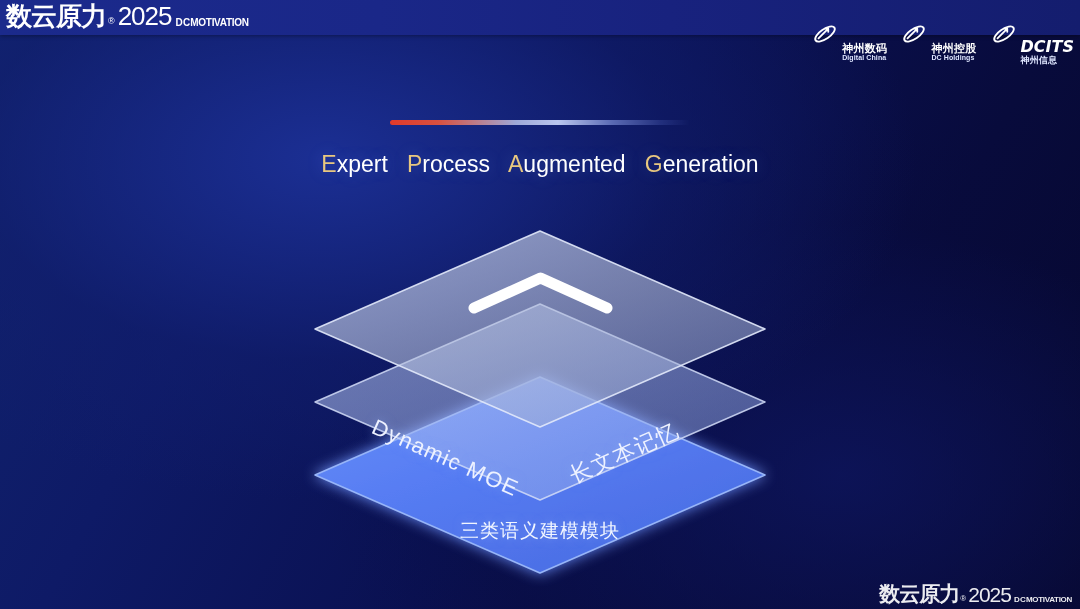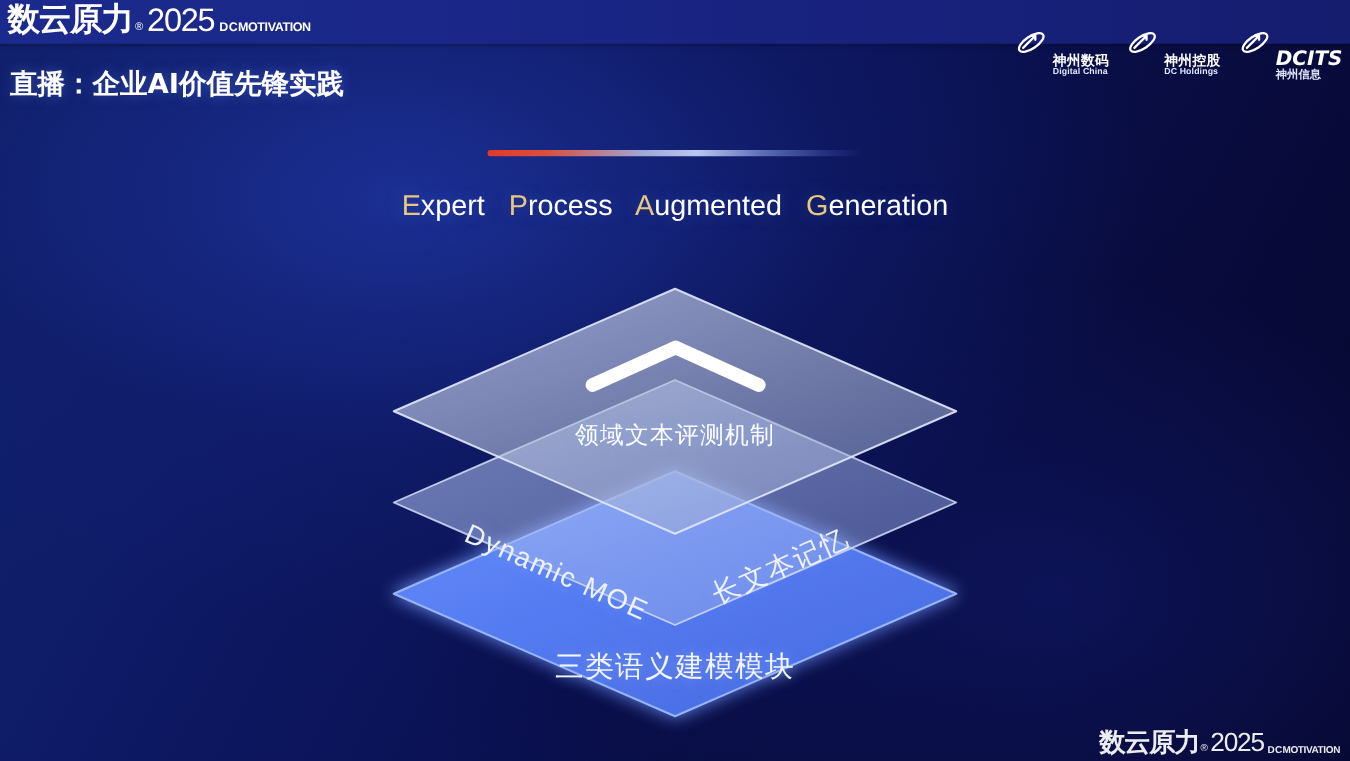--- a/index.html
+++ b/index.html
@@ -200,21 +200,21 @@
     left: 0; right: 0;
     top: 105px;
     text-align: center;
     font-size: 19px;
     letter-spacing: 1px;
   }
   .lbl-bot {
     left: 0; right: 0;
     top: 288px;
     text-align: center;
-    font-size: 23px;
+    font-size: 19px;
     letter-spacing: 1px;
     color: #f2f6ff;
   }
   .lbl-moe {
     left: 60px; top: 183px;
     font-size: 22px;
     letter-spacing: 1.5px;
     font-family: "Liberation Sans", sans-serif;
     transform: rotate(24deg);
     transform-origin: left center;
@@ -293,21 +293,20 @@
         </svg>
         <span class="ptext">
           <span class="pcn">DCITS</span>
           <span class="pen">神州信息</span>
         </span>
       </div>
 
     </div>
   </div>
 
-  <div class="live-title">直播：企业AI价值先锋实践</div>
 
 
   <div class="divider"></div>
 
   <div class="subtitle-en">
     <span><span class="cap">E</span><span class="wrd">xpert</span></span>
     <span class="wrd">&nbsp;</span>
     <span><span class="cap">P</span><span class="wrd">rocess</span></span>
     <span class="wrd">&nbsp;</span>
     <span><span class="cap">A</span><span class="wrd">ugmented</span></span>
@@ -362,21 +361,20 @@
         <path d="M227 1 L452 99 L227 197 L2 99 Z" fill="url(#gTop)" stroke="#e2e9fb" stroke-width="1.6" stroke-linejoin="round" stroke-opacity="0.9"></path>
       </svg>
     </div>
 
     <div class="chevron">
       <svg viewBox="0 0 145 42">
         <path d="M6 36 L72.5 6 L139 36" fill="none" stroke="#ffffff" stroke-width="11" stroke-linecap="round" stroke-linejoin="round"></path>
       </svg>
     </div>
 
-    <div class="lbl lbl-top">领域文本评测机制</div>
     <div class="lbl lbl-moe">Dynamic MOE</div>
     <div class="lbl lbl-mem">长文本记忆</div>
     <div class="lbl lbl-bot">三类语义建模模块</div>
 
   </div>
 
   <div class="watermark">
     <span class="brand-cn">数云原力</span>
     <span class="brand-reg">®</span>
     <span class="brand-year">2025</span>

